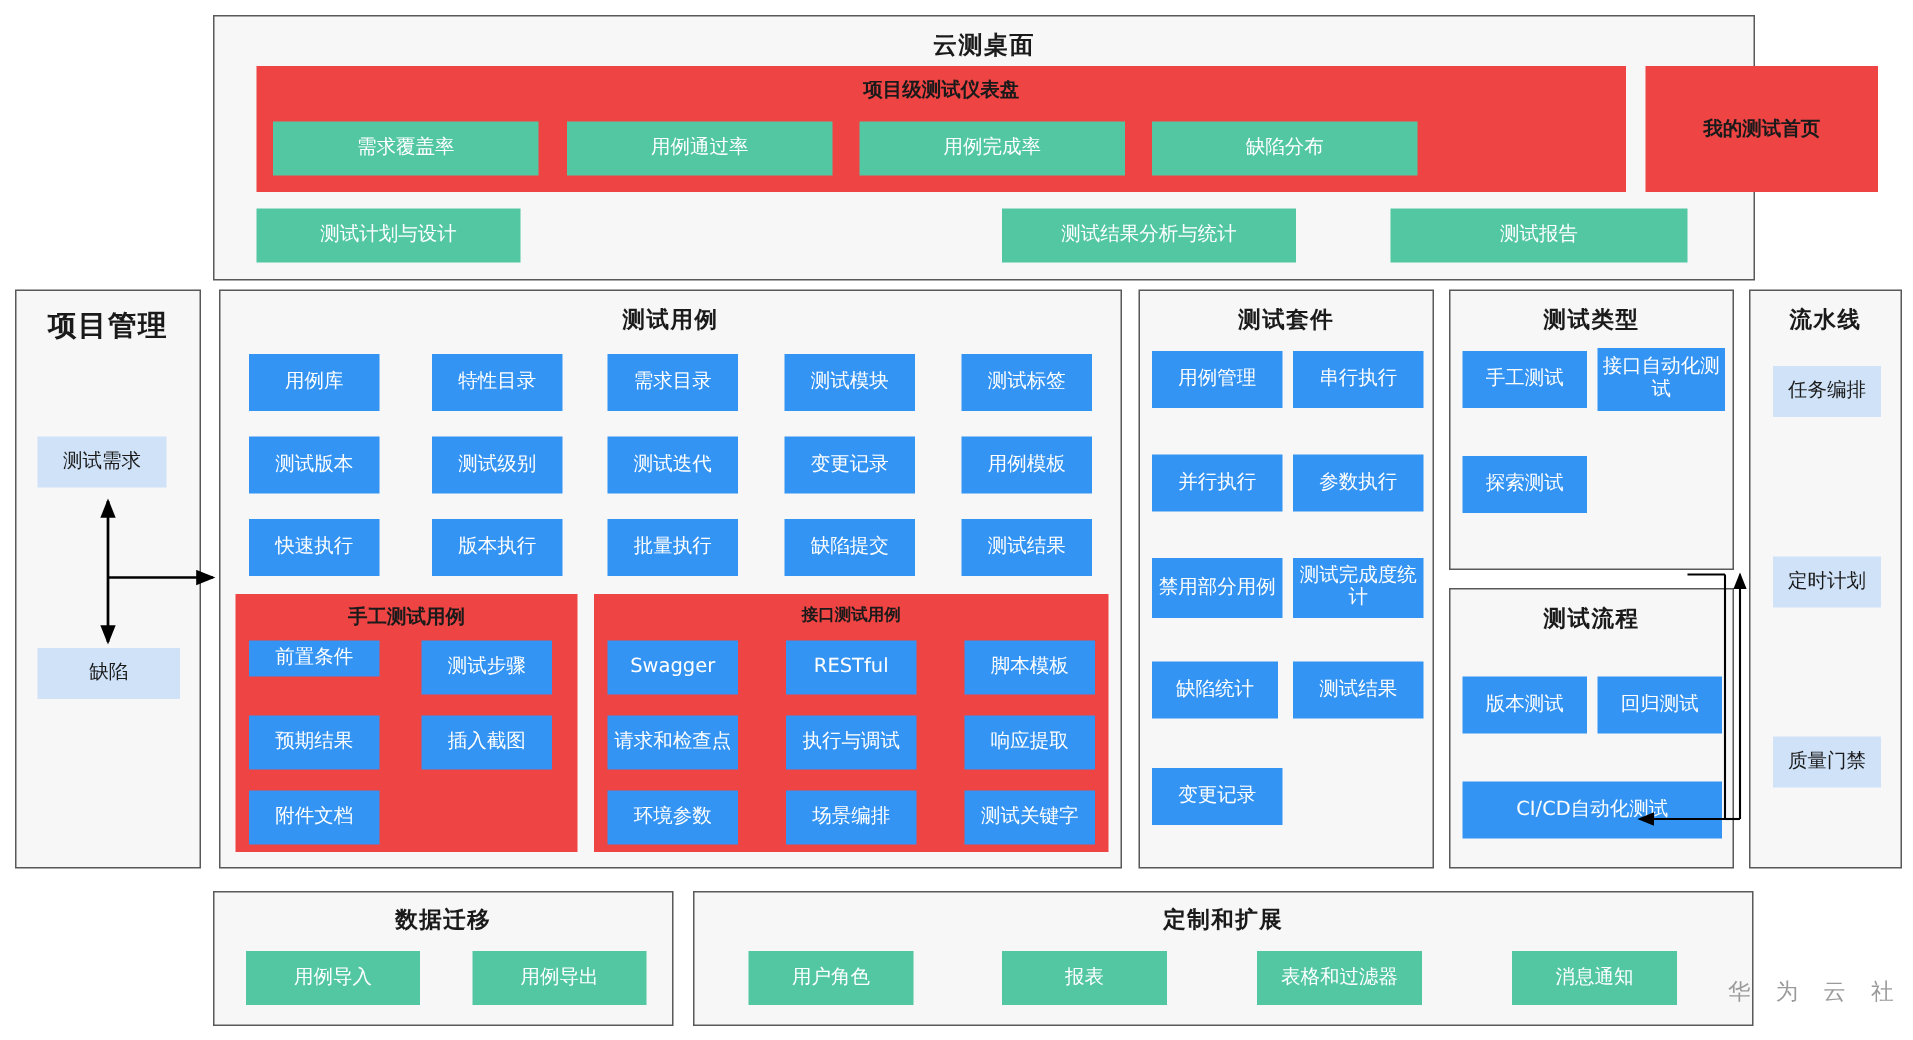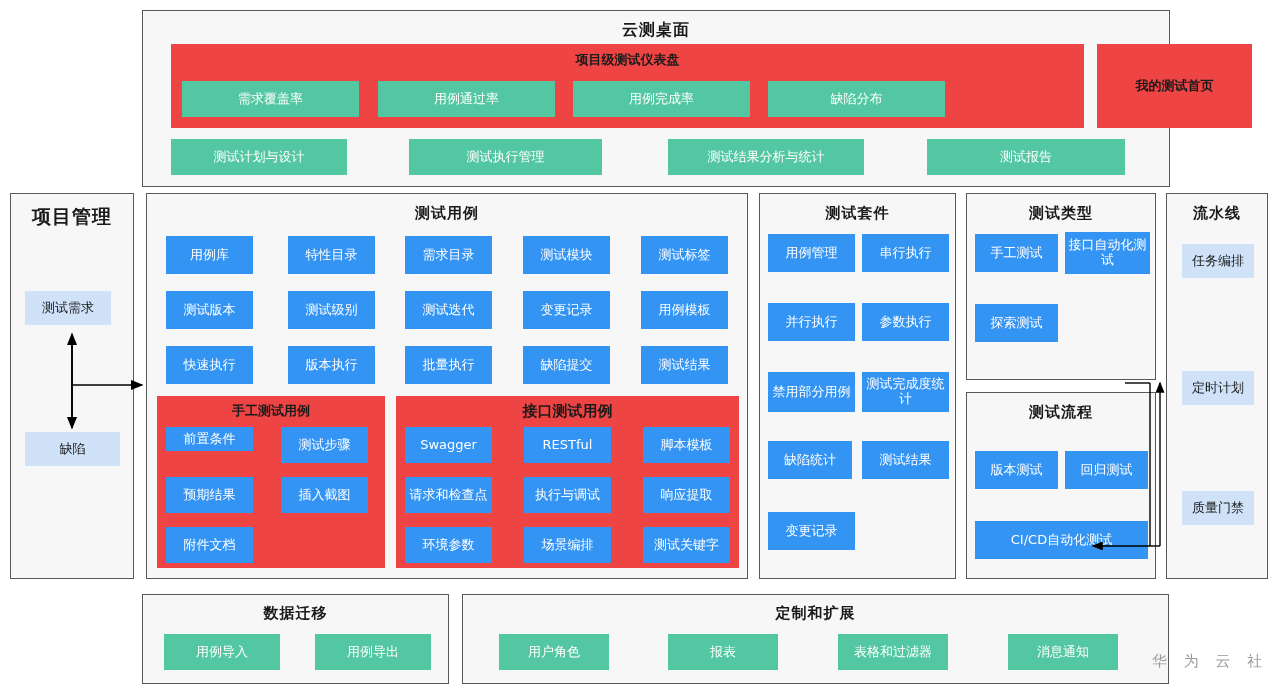--- a/index.html
+++ b/index.html
@@ -65,21 +65,20 @@
     <div class="chip green" style="left:207px;top:37px;width:177px;height:36px;">用例通过率</div>
     <div class="chip green" style="left:402px;top:37px;width:177px;height:36px;">用例完成率</div>
     <div class="chip green" style="left:597px;top:37px;width:177px;height:36px;">缺陷分布</div>
   </div>
 
   <div class="subpanel" style="left:954px;top:33px;width:155px;height:84px;display:flex;align-items:center;justify-content:center;">
     <div class="sub-title" style="font-size:13px;">我的测试首页</div>
   </div>
 
   <div class="chip green" style="left:28px;top:128px;width:176px;height:36px;">测试计划与设计</div>
-  <div class="chip green" style="left:266px;top:128px;width:193px;height:36px;">测试执行管理</div>
   <div class="chip green" style="left:525px;top:128px;width:196px;height:36px;">测试结果分析与统计</div>
   <div class="chip green" style="left:784px;top:128px;width:198px;height:36px;">测试报告</div>
 </div>
 
 <div class="panel" style="left:10px;top:193px;width:124px;height:386px;">
   <div class="panel-title" style="font-size:19px;margin-top:10px;">项目管理</div>
   <div class="chip lblue" style="left:14px;top:97px;width:86px;height:34px;">测试需求</div>
   <div class="chip lblue" style="left:14px;top:238px;width:95px;height:34px;">缺陷</div>
 </div>
 
@@ -107,21 +106,21 @@
   <div class="subpanel" style="left:10px;top:202px;width:228px;height:172px;">
     <div class="sub-title" style="font-size:13px;margin-top:6px;">手工测试用例</div>
     <div class="chip blue" style="left:9px;top:31px;width:87px;height:24px;">前置条件</div>
     <div class="chip blue" style="left:124px;top:31px;width:87px;height:36px;">测试步骤</div>
     <div class="chip blue" style="left:9px;top:81px;width:87px;height:36px;">预期结果</div>
     <div class="chip blue" style="left:124px;top:81px;width:87px;height:36px;">插入截图</div>
     <div class="chip blue" style="left:9px;top:131px;width:87px;height:36px;">附件文档</div>
   </div>
 
   <div class="subpanel" style="left:249px;top:202px;width:343px;height:172px;">
-    <div class="sub-title" style="font-size:15px;margin-top:6px;">接口测试用例</div>
+    <div class="sub-title" style="font-size:11px;margin-top:6px;">接口测试用例</div>
     <div class="chip blue" style="left:9px;top:31px;width:87px;height:36px;">Swagger</div>
     <div class="chip blue" style="left:128px;top:31px;width:87px;height:36px;">RESTful</div>
     <div class="chip blue" style="left:247px;top:31px;width:87px;height:36px;">脚本模板</div>
     <div class="chip blue" style="left:9px;top:81px;width:87px;height:36px;">请求和检查点</div>
     <div class="chip blue" style="left:128px;top:81px;width:87px;height:36px;">执行与调试</div>
     <div class="chip blue" style="left:247px;top:81px;width:87px;height:36px;">响应提取</div>
     <div class="chip blue" style="left:9px;top:131px;width:87px;height:36px;">环境参数</div>
     <div class="chip blue" style="left:128px;top:131px;width:87px;height:36px;">场景编排</div>
     <div class="chip blue" style="left:247px;top:131px;width:87px;height:36px;">测试关键字</div>
   </div>

